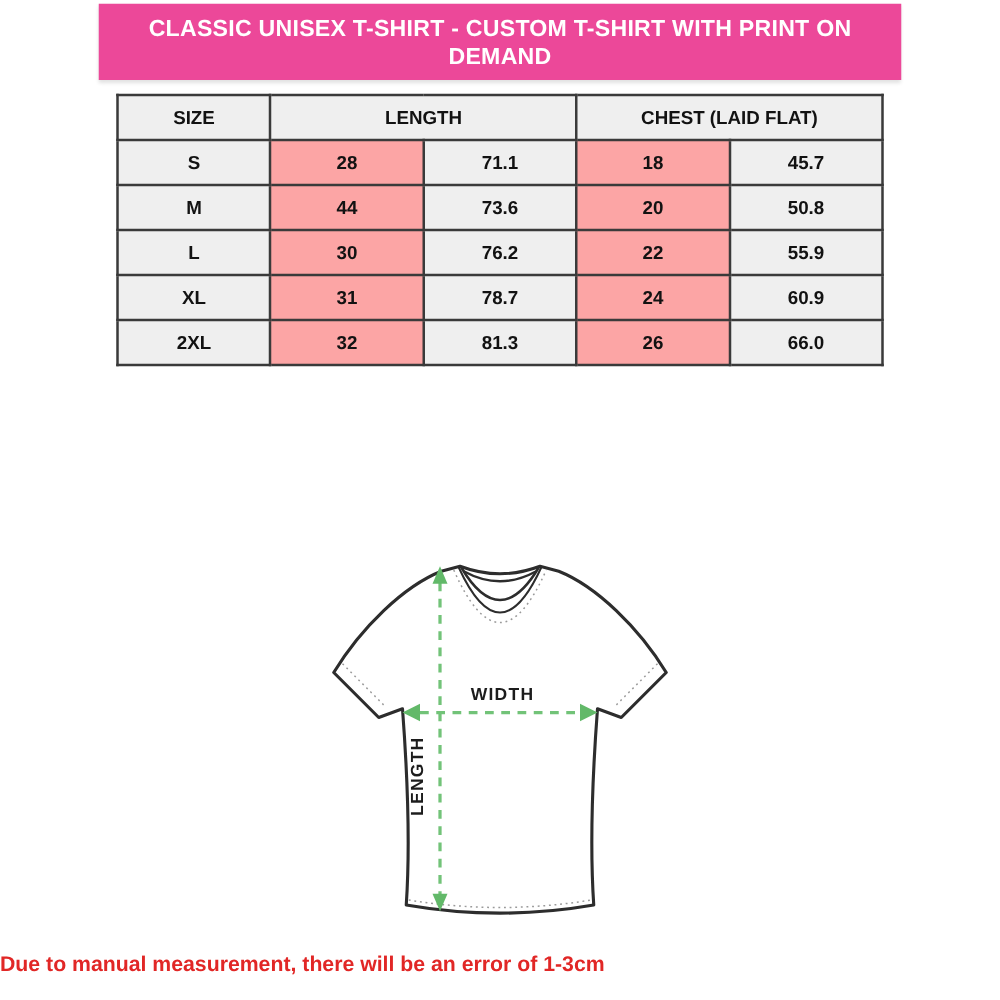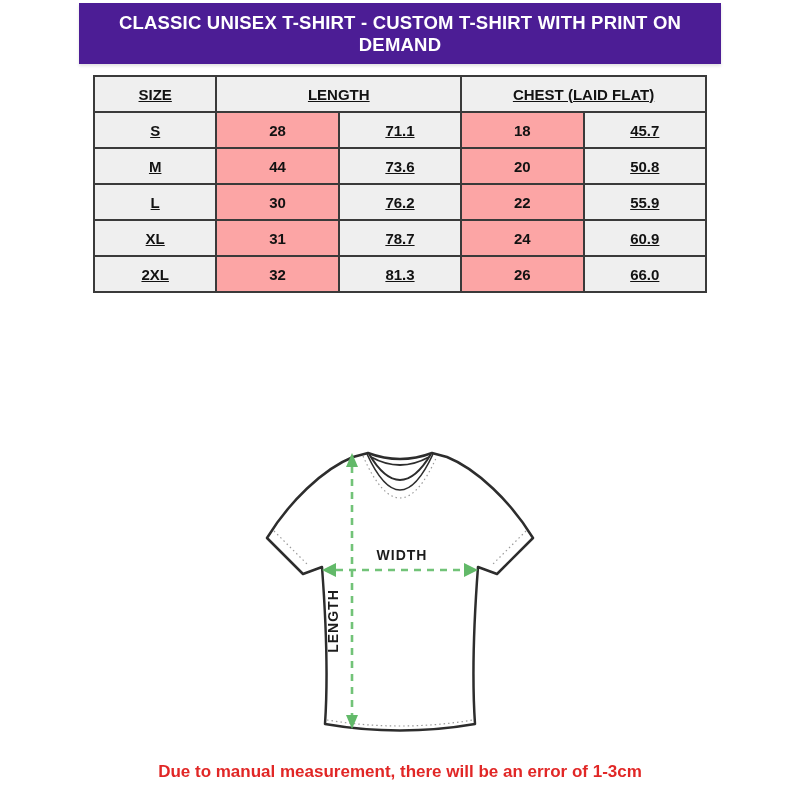--- a/index.html
+++ b/index.html
@@ -2,38 +2,38 @@
 <html><head>
 <meta charset="utf-8">
 <style>
   html,body{margin:0;padding:0;background:#ffffff;}
   .page{
     position:relative;width:800px;height:800px;background:#ffffff;
     font-family:"Liberation Sans", sans-serif;overflow:hidden;
   }
   .banner{
     position:absolute;left:79px;top:3px;width:642px;height:61px;
-    background:#4c1d95;color:#ffffff;
+    background:#ec4899;color:#ffffff;
     display:flex;align-items:center;justify-content:center;
     font-weight:700;font-size:18.5px;letter-spacing:.2px;text-align:center;
     box-shadow:0 2px 3px rgba(0,0,0,.12);
   }
   table.size-table{
     position:absolute;left:93px;top:75px;width:614px;
     border-collapse:collapse;table-layout:fixed;
   }
   .size-table th,.size-table td{
     border:2px solid #3a3a3a;text-align:center;vertical-align:middle;
     font-size:15px;font-weight:700;color:#121212;height:34px;padding:0;
     background:#fca5a5;
   }
-  .size-table th,.size-table td.g{background:#efefef;text-decoration:underline;}
+  .size-table th,.size-table td.g{background:#efefef;}
   .diagram{position:absolute;left:250px;top:440px;width:300px;height:310px;}
   .footer-note{
-    position:absolute;left:0;top:762px;width:800px;text-align:center;
+    position:absolute;left:0;top:762px;width:800px;
     color:#e12726;font-weight:700;font-size:17px;
   }
 </style>
 </head>
 <body>
 
 <div class="page">
 
   <div class="banner">
     <span>CLASSIC UNISEX T-SHIRT - CUSTOM T-SHIRT WITH PRINT ON DEMAND</span>

